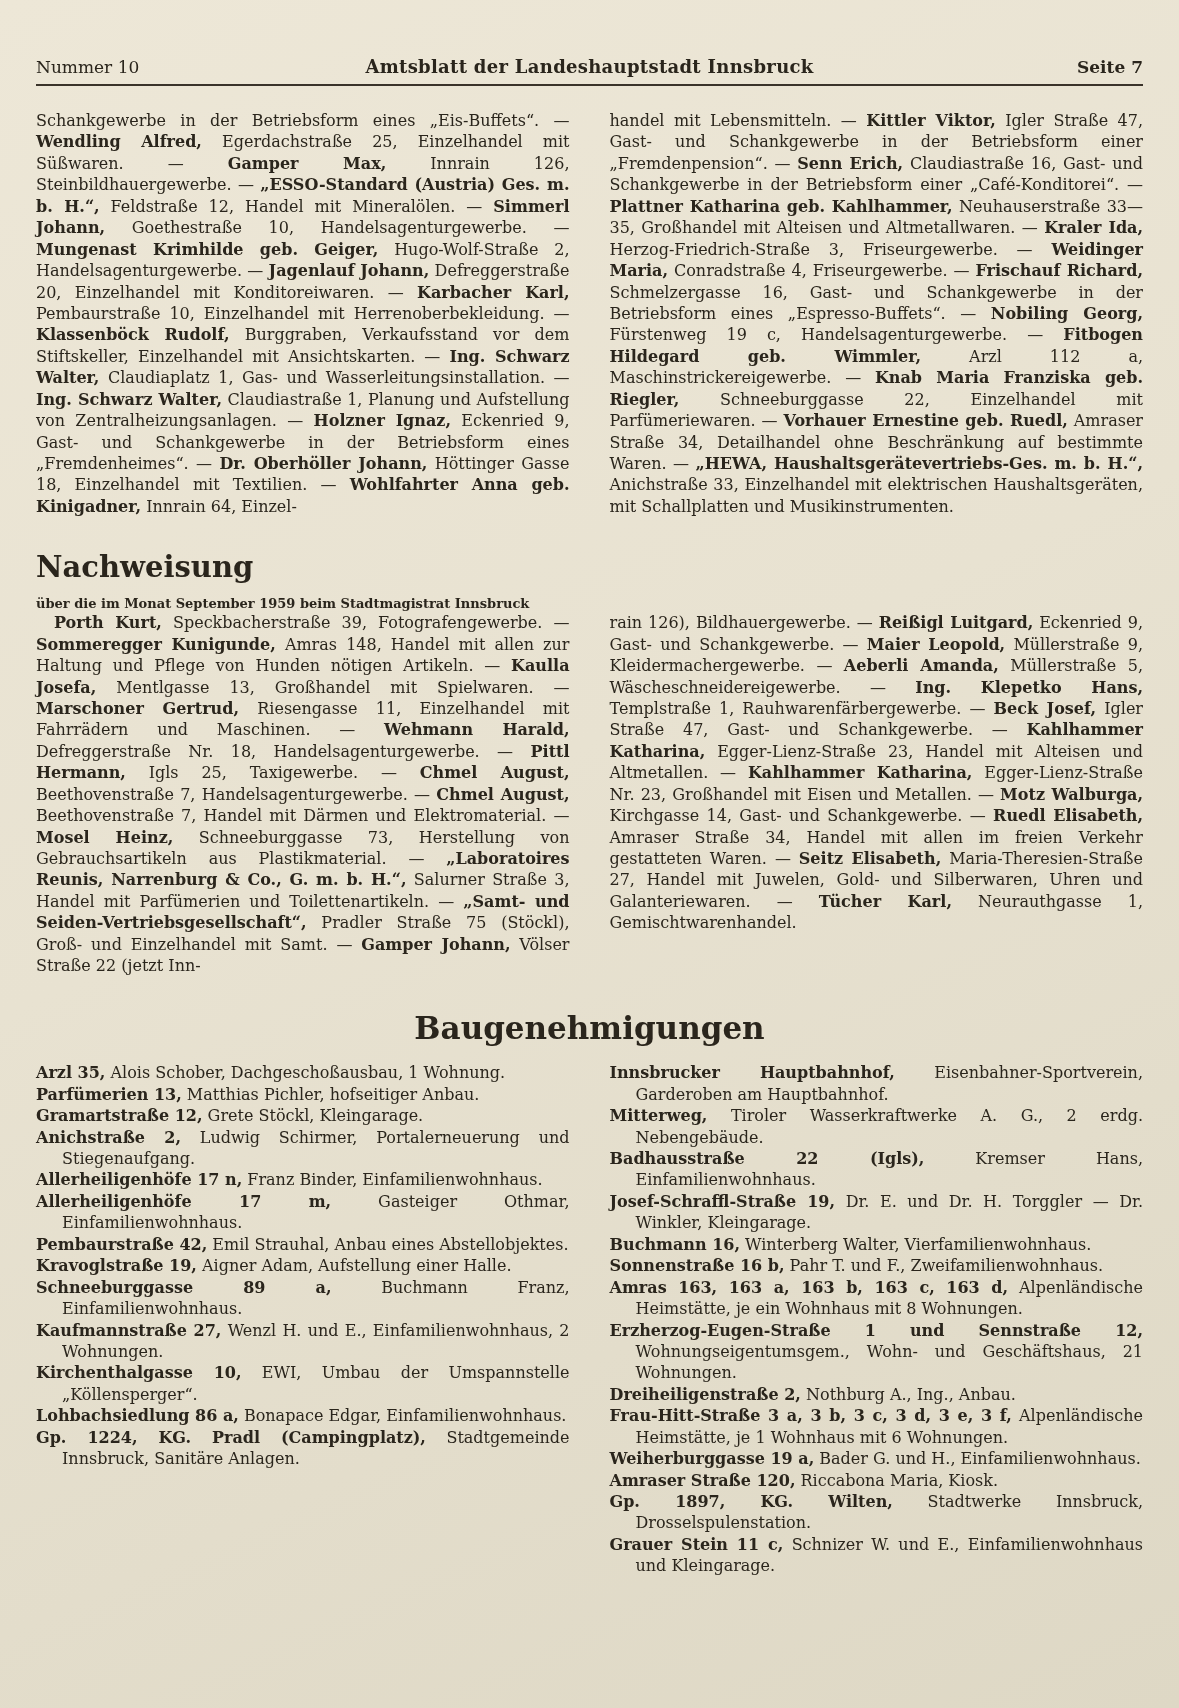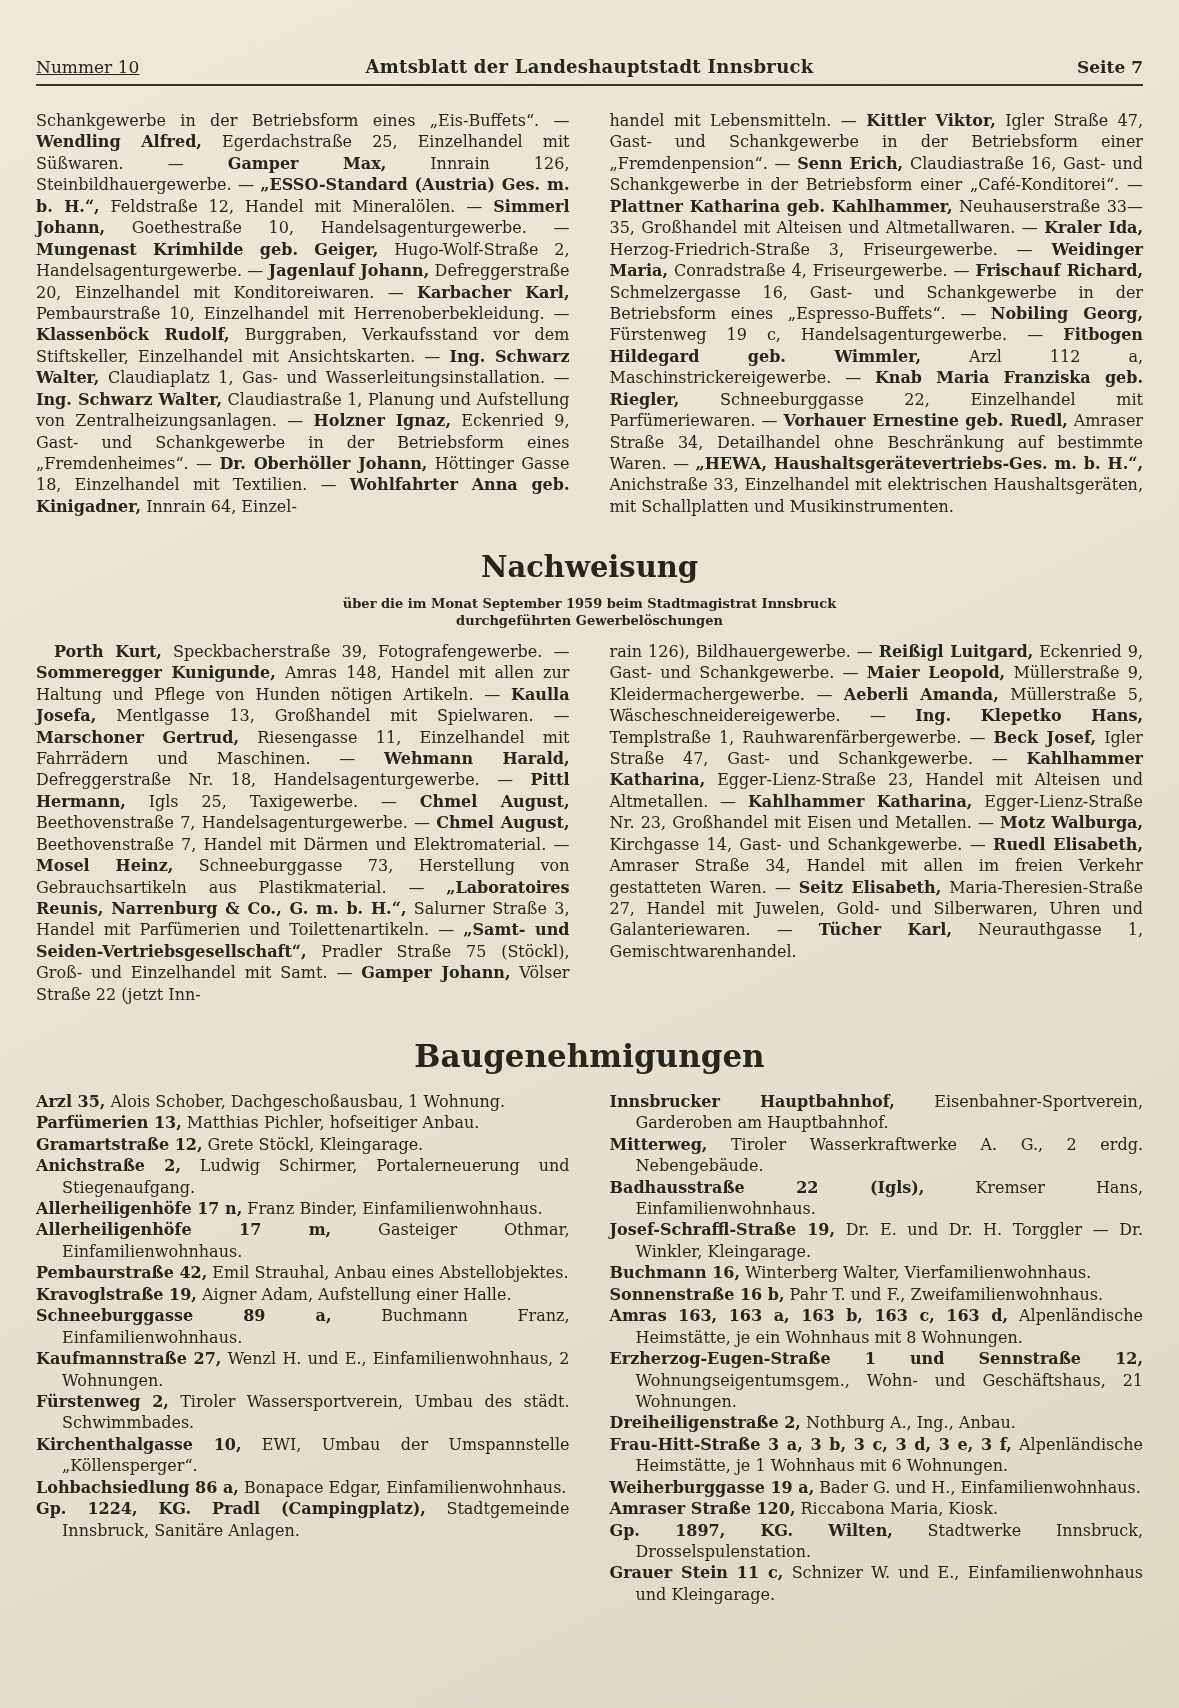--- a/index.html
+++ b/index.html
@@ -6,28 +6,28 @@
   html,body{margin:0;padding:0;}
   body{background:#837b6b;}
   .page{
     width:1179px;height:1708px;margin:0 auto;box-sizing:border-box;
     background:linear-gradient(155deg,#ede7d7 0%,#e8e2d1 45%,#ded8c5 100%);
     color:#2a251c;
     font-family:"DejaVu Serif","Liberation Serif",serif;
     padding:56px 36px 40px 36px;overflow:hidden;position:relative;
   }
   .masthead{display:grid;grid-template-columns:1fr auto 1fr;align-items:baseline;font-size:17px;}
-  .mh-left{justify-self:start;text-decoration:underline;}
+  .mh-left{justify-self:start;}
   .mh-center{justify-self:center;font-weight:bold;font-size:18px;letter-spacing:.3px;}
   .mh-right{justify-self:end;font-weight:bold;}
   .rule{border-top:2px solid #3a332a;margin-top:7px;margin-bottom:24px;}
   .cols{display:flex;gap:40px;}
   .col{flex:1 1 0;min-width:0;font-size:16px;line-height:1.34;text-align:justify;}
   .bold{font-weight:bold;}
-  .sec-head{text-align:center;margin-top:34px;margin-bottom:11px;}
+  .sec-head{text-align:left;margin-top:34px;margin-bottom:0;}
   .sec-title{font-size:29px;font-weight:bold;margin:0 0 10px 0;line-height:1.15;}
   .sec-title.big{font-size:31px;margin:34px 0 16px 0;}
   .sec-sub{font-size:13px;font-weight:bold;margin:0;line-height:1.35;}
   .first-indent{text-indent:18px;}
   .entry{margin:0;padding-left:26px;text-indent:-26px;font-size:16px;line-height:1.34;text-align:justify;}
 </style>
 </head>
 <body>
 
 <div class="page">
@@ -41,21 +41,20 @@
 
   <section class="cols">
     <div class="col"><span>Schankgewerbe in der Betriebsform eines „Eis-Buffets“. — </span><span class="bold">Wendling Alfred,</span><span> Egerdachstraße 25, Einzelhandel mit Süßwaren. — </span><span class="bold">Gamper Max,</span><span> Innrain 126, Steinbildhauergewerbe. — </span><span class="bold">„ESSO-Standard (Austria) Ges. m. b. H.“,</span><span> Feldstraße 12, Handel mit Mineralölen. — </span><span class="bold">Simmerl Johann,</span><span> Goethestraße 10, Handelsagenturgewerbe. — </span><span class="bold">Mungenast Krimhilde geb. Geiger,</span><span> Hugo-Wolf-Straße 2, Handelsagenturgewerbe. — </span><span class="bold">Jagenlauf Johann,</span><span> Defreggerstraße 20, Einzelhandel mit Konditoreiwaren. — </span><span class="bold">Karbacher Karl,</span><span> Pembaurstraße 10, Einzelhandel mit Herrenoberbekleidung. — </span><span class="bold">Klassenböck Rudolf,</span><span> Burggraben, Verkaufsstand vor dem Stiftskeller, Einzelhandel mit Ansichtskarten. — </span><span class="bold">Ing. Schwarz Walter,</span><span> Claudiaplatz 1, Gas- und Wasserleitungsinstallation. — </span><span class="bold">Ing. Schwarz Walter,</span><span> Claudiastraße 1, Planung und Aufstellung von Zentralheizungsanlagen. — </span><span class="bold">Holzner Ignaz,</span><span> Eckenried 9, Gast- und Schankgewerbe in der Betriebsform eines „Fremdenheimes“. — </span><span class="bold">Dr. Oberhöller Johann,</span><span> Höttinger Gasse 18, Einzelhandel mit Textilien. — </span><span class="bold">Wohlfahrter Anna geb. Kinigadner,</span><span> Innrain 64, Einzel-</span></div>
     <div class="col"><span>handel mit Lebensmitteln. — </span><span class="bold">Kittler Viktor,</span><span> Igler Straße 47, Gast- und Schankgewerbe in der Betriebsform einer „Fremdenpension“. — </span><span class="bold">Senn Erich,</span><span> Claudiastraße 16, Gast- und Schankgewerbe in der Betriebsform einer „Café-Konditorei“. — </span><span class="bold">Plattner Katharina geb. Kahlhammer,</span><span> Neuhauserstraße 33—35, Großhandel mit Alteisen und Altmetallwaren. — </span><span class="bold">Kraler Ida,</span><span> Herzog-Friedrich-Straße 3, Friseurgewerbe. — </span><span class="bold">Weidinger Maria,</span><span> Conradstraße 4, Friseurgewerbe. — </span><span class="bold">Frischauf Richard,</span><span> Schmelzergasse 16, Gast- und Schankgewerbe in der Betriebsform eines „Espresso-Buffets“. — </span><span class="bold">Nobiling Georg,</span><span> Fürstenweg 19 c, Handelsagenturgewerbe. — </span><span class="bold">Fitbogen Hildegard geb. Wimmler,</span><span> Arzl 112 a, Maschinstrickereigewerbe. — </span><span class="bold">Knab Maria Franziska geb. Riegler,</span><span> Schneeburggasse 22, Einzelhandel mit Parfümeriewaren. — </span><span class="bold">Vorhauer Ernestine geb. Ruedl,</span><span> Amraser Straße 34, Detailhandel ohne Beschränkung auf bestimmte Waren. — </span><span class="bold">„HEWA, Haushaltsgerätevertriebs-Ges. m. b. H.“,</span><span> Anichstraße 33, Einzelhandel mit elektrischen Haushaltsgeräten, mit Schallplatten und Musikinstrumenten.</span></div>
   </section>
 
   <section>
     <div class="sec-head">
       <h1 class="sec-title">Nachweisung</h1>
       <p class="sec-sub">über die im Monat September 1959 beim Stadtmagistrat Innsbruck</p>
-      <p class="sec-sub">durchgeführten Gewerbelöschungen</p>
     </div>
     <div class="cols">
       <div class="col first-indent"><span class="bold">Porth Kurt,</span><span> Speckbacherstraße 39, Fotografengewerbe. — </span><span class="bold">Sommeregger Kunigunde,</span><span> Amras 148, Handel mit allen zur Haltung und Pflege von Hunden nötigen Artikeln. — </span><span class="bold">Kaulla Josefa,</span><span> Mentlgasse 13, Großhandel mit Spielwaren. — </span><span class="bold">Marschoner Gertrud,</span><span> Riesengasse 11, Einzelhandel mit Fahrrädern und Maschinen. — </span><span class="bold">Wehmann Harald,</span><span> Defreggerstraße Nr. 18, Handelsagenturgewerbe. — </span><span class="bold">Pittl Hermann,</span><span> Igls 25, Taxigewerbe. — </span><span class="bold">Chmel August,</span><span> Beethovenstraße 7, Handelsagenturgewerbe. — </span><span class="bold">Chmel August,</span><span> Beethovenstraße 7, Handel mit Därmen und Elektromaterial. — </span><span class="bold">Mosel Heinz,</span><span> Schneeburggasse 73, Herstellung von Gebrauchsartikeln aus Plastikmaterial. — </span><span class="bold">„Laboratoires Reunis, Narrenburg &amp; Co., G. m. b. H.“,</span><span> Salurner Straße 3, Handel mit Parfümerien und Toilettenartikeln. — </span><span class="bold">„Samt- und Seiden-Vertriebsgesellschaft“,</span><span> Pradler Straße 75 (Stöckl), Groß- und Einzelhandel mit Samt. — </span><span class="bold">Gamper Johann,</span><span> Völser Straße 22 (jetzt Inn-</span></div>
       <div class="col"><span>rain 126), Bildhauergewerbe. — </span><span class="bold">Reißigl Luitgard,</span><span> Eckenried 9, Gast- und Schankgewerbe. — </span><span class="bold">Maier Leopold,</span><span> Müllerstraße 9, Kleidermachergewerbe. — </span><span class="bold">Aeberli Amanda,</span><span> Müllerstraße 5, Wäscheschneidereigewerbe. — </span><span class="bold">Ing. Klepetko Hans,</span><span> Templstraße 1, Rauhwarenfärbergewerbe. — </span><span class="bold">Beck Josef,</span><span> Igler Straße 47, Gast- und Schankgewerbe. — </span><span class="bold">Kahlhammer Katharina,</span><span> Egger-Lienz-Straße 23, Handel mit Alteisen und Altmetallen. — </span><span class="bold">Kahlhammer Katharina,</span><span> Egger-Lienz-Straße Nr. 23, Großhandel mit Eisen und Metallen. — </span><span class="bold">Motz Walburga,</span><span> Kirchgasse 14, Gast- und Schankgewerbe. — </span><span class="bold">Ruedl Elisabeth,</span><span> Amraser Straße 34, Handel mit allen im freien Verkehr gestatteten Waren. — </span><span class="bold">Seitz Elisabeth,</span><span> Maria-Theresien-Straße 27, Handel mit Juwelen, Gold- und Silberwaren, Uhren und Galanteriewaren. — </span><span class="bold">Tücher Karl,</span><span> Neurauthgasse 1, Gemischtwarenhandel.</span></div>
     </div>
   </section>
 
   <section>
     <h1 class="sec-title big" style="text-align:center;">Baugenehmigungen</h1>
     <div class="cols">
@@ -63,21 +62,20 @@
         <p class="entry"><span class="bold">Arzl 35,</span><span> Alois Schober, Dachgeschoßausbau, 1 Wohnung.</span></p>
         <p class="entry"><span class="bold">Parfümerien 13,</span><span> Matthias Pichler, hofseitiger Anbau.</span></p>
         <p class="entry"><span class="bold">Gramartstraße 12,</span><span> Grete Stöckl, Kleingarage.</span></p>
         <p class="entry"><span class="bold">Anichstraße 2,</span><span> Ludwig Schirmer, Portalerneuerung und Stiegenaufgang.</span></p>
         <p class="entry"><span class="bold">Allerheiligenhöfe 17 n,</span><span> Franz Binder, Einfamilienwohnhaus.</span></p>
         <p class="entry"><span class="bold">Allerheiligenhöfe 17 m,</span><span> Gasteiger Othmar, Einfamilienwohnhaus.</span></p>
         <p class="entry"><span class="bold">Pembaurstraße 42,</span><span> Emil Strauhal, Anbau eines Abstellobjektes.</span></p>
         <p class="entry"><span class="bold">Kravoglstraße 19,</span><span> Aigner Adam, Aufstellung einer Halle.</span></p>
         <p class="entry"><span class="bold">Schneeburggasse 89 a,</span><span> Buchmann Franz, Einfamilienwohnhaus.</span></p>
         <p class="entry"><span class="bold">Kaufmannstraße 27,</span><span> Wenzl H. und E., Einfamilienwohnhaus, 2 Wohnungen.</span></p>
-        <p class="entry"><span class="bold">Fürstenweg 2,</span><span> Tiroler Wassersportverein, Umbau des städt. Schwimmbades.</span></p>
         <p class="entry"><span class="bold">Kirchenthalgasse 10,</span><span> EWI, Umbau der Umspannstelle „Köllensperger“.</span></p>
         <p class="entry"><span class="bold">Lohbachsiedlung 86 a,</span><span> Bonapace Edgar, Einfamilienwohnhaus.</span></p>
         <p class="entry"><span class="bold">Gp. 1224, KG. Pradl (Campingplatz),</span><span> Stadtgemeinde Innsbruck, Sanitäre Anlagen.</span></p>
       </div>
       <div class="col">
         <p class="entry"><span class="bold">Innsbrucker Hauptbahnhof,</span><span> Eisenbahner-Sportverein, Garderoben am Hauptbahnhof.</span></p>
         <p class="entry"><span class="bold">Mitterweg,</span><span> Tiroler Wasserkraftwerke A. G., 2 erdg. Nebengebäude.</span></p>
         <p class="entry"><span class="bold">Badhausstraße 22 (Igls),</span><span> Kremser Hans, Einfamilienwohnhaus.</span></p>
         <p class="entry"><span class="bold">Josef-Schraffl-Straße 19,</span><span> Dr. E. und Dr. H. Torggler — Dr. Winkler, Kleingarage.</span></p>
         <p class="entry"><span class="bold">Buchmann 16,</span><span> Winterberg Walter, Vierfamilienwohnhaus.</span></p>

